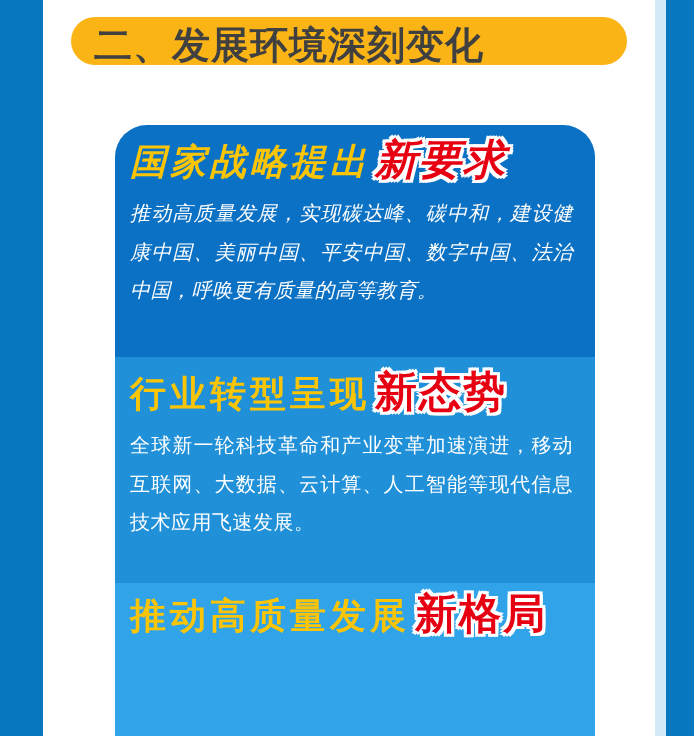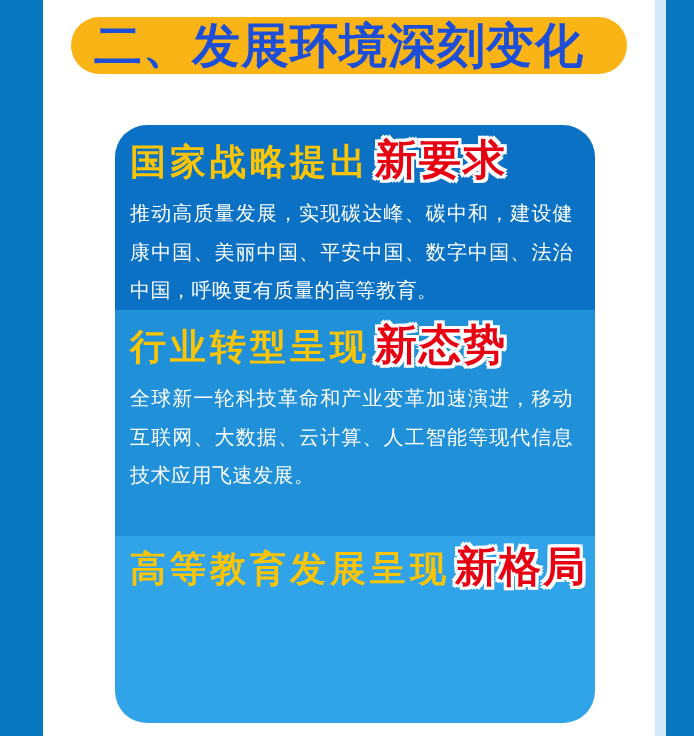--- a/index.html
+++ b/index.html
@@ -11,45 +11,45 @@
     font-family: "Liberation Sans", sans-serif;
   }
   .strip { position: absolute; top: 0; height: 736px; }
   .strip-left  { left: 0;   width: 43px; background: #0777C0; }
   .strip-right-light { left: 655px; width: 11px; background: #D3EAF8; }
   .strip-right { left: 666px; width: 28px; background: #0777C0; }
 
   .heading-pill {
     position: absolute;
     left: 71px; top: 17px;
-    width: 556px; height: 57px;
+    width: 556px; height: 48px;
     background: #FBB416;
     border-radius: 29px;
-    color: #1d4ed8;
+    color: #404040;
     font-weight: bold;
-    font-size: 48px;
+    font-size: 38px;
     line-height: 57px;
     padding-left: 23px;
     letter-spacing: 1px;
     box-sizing: border-box;
     white-space: nowrap;
   }
 
   .info-card {
     position: absolute;
     left: 115px; top: 125px;
     width: 480px;
     border-radius: 32px;
     overflow: hidden;
   }
   .panel {
     box-sizing: border-box;
     padding: 10px 0 0 15px;
   }
-  .panel-1 { height: 185px; }
+  .panel-1 { height: 232px; font-style: italic; }
   .panel-2 { height: 226px; }
   .panel-3 { height: 187px; padding-top: 6px; }
 
   .panel h2 {
     margin: 0;
     font-size: 36px;
     line-height: 50px;
     font-weight: bold;
     color: #FBC505;
     letter-spacing: 4px;
@@ -91,16 +91,16 @@
     <h2><span>国家战略提出</span><span class="hl">新要求</span></h2>
     <p>推动高质量发展，实现碳达峰、碳中和，建设健康中国、美丽中国、平安中国、数字中国、法治中国，呼唤更有质量的高等教育。</p>
   </section>
 
   <section class="panel panel-2" style="background-color: rgb(32, 144, 216);">
     <h2><span>行业转型呈现</span><span class="hl">新态势</span></h2>
     <p>全球新一轮科技革命和产业变革加速演进，移动互联网、大数据、云计算、人工智能等现代信息技术应用飞速发展。</p>
   </section>
 
   <section class="panel panel-3" style="background-color: rgb(49, 163, 232);">
-    <h2><span>高等教育发展呈现</span><span class="hl">新格局</span></h2>
+    <h2><span>推动高质量发展</span><span class="hl">新格局</span></h2>
   </section>
 
 </div>
 
 </body></html>

